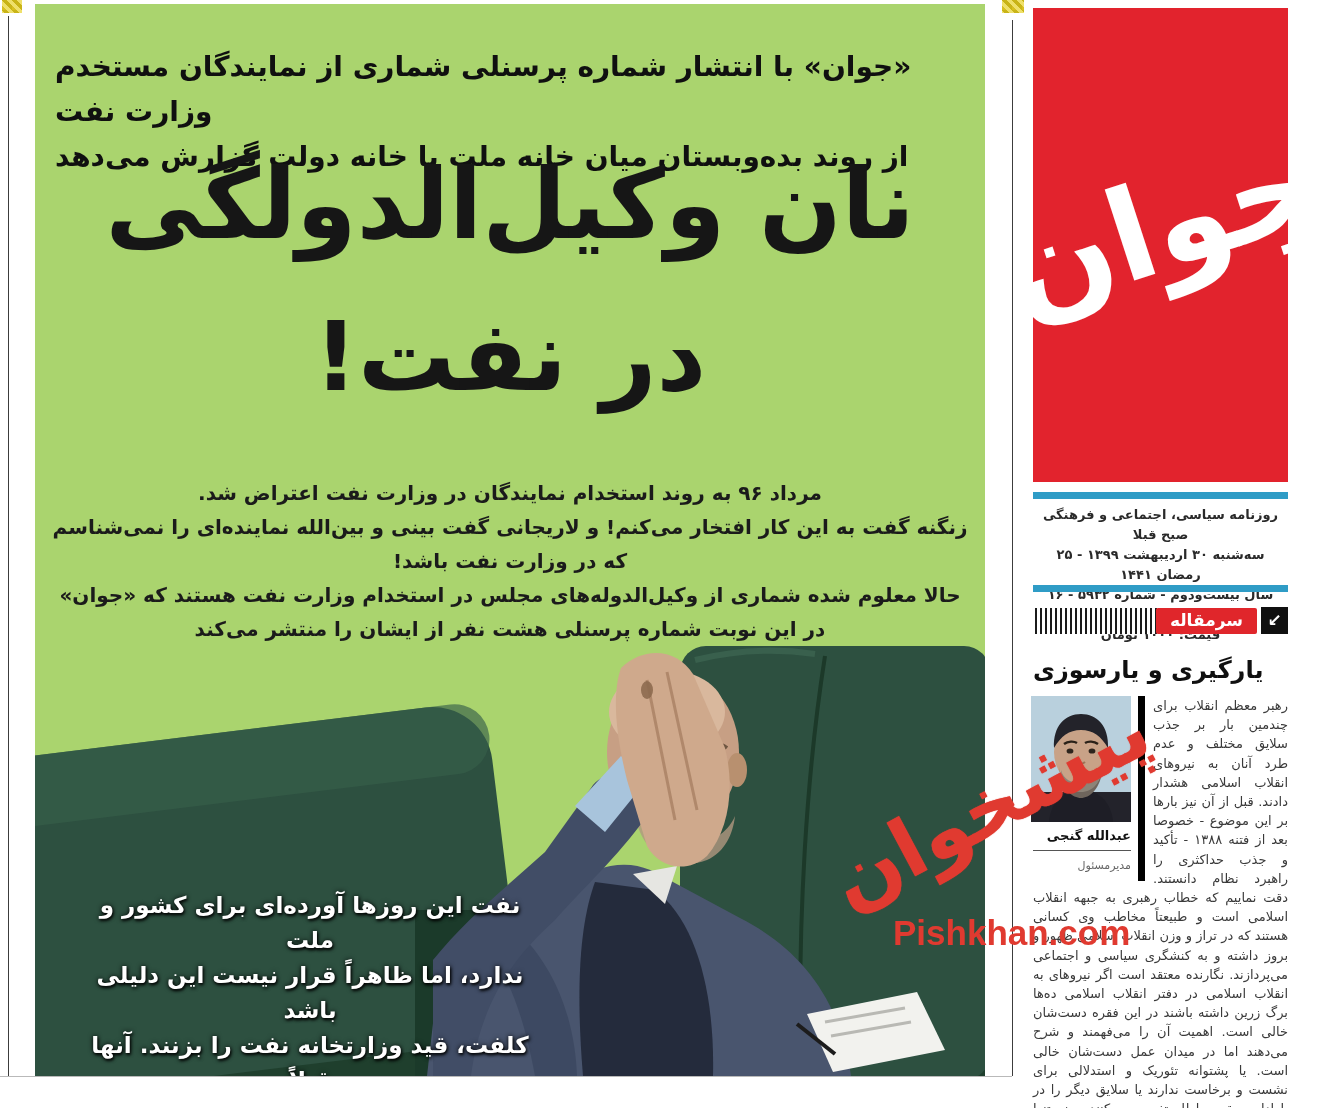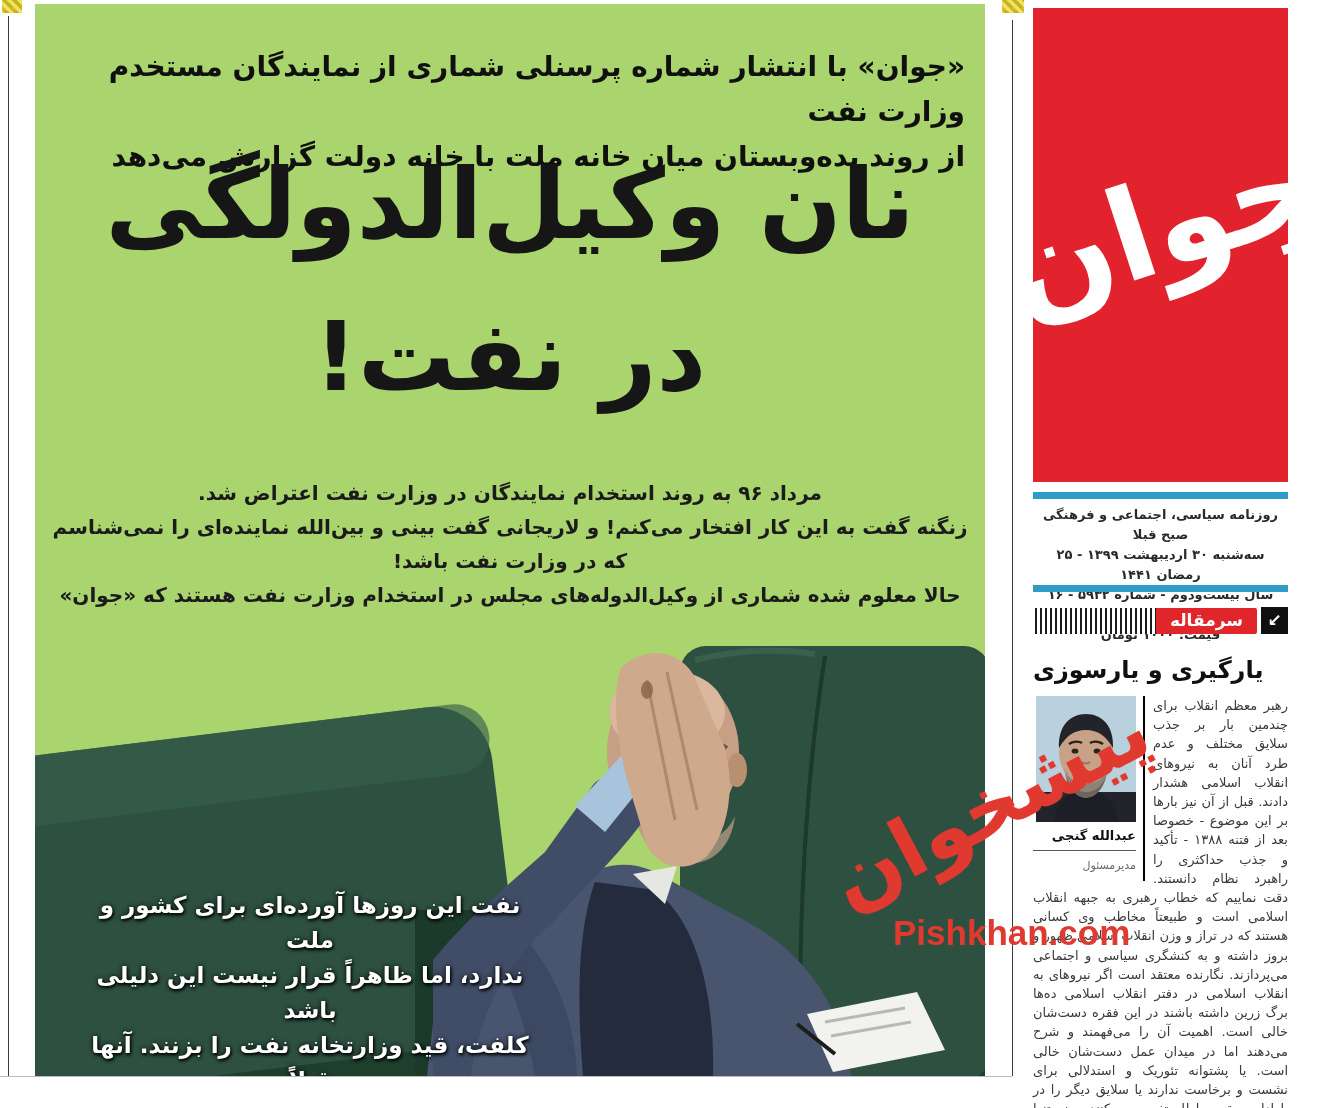--- a/index.html
+++ b/index.html
@@ -15,21 +15,21 @@
   .rm1 { left:2px; top:0; }
   .rm2 { left:1002px; top:0; width:22px; }
   .vrule { position:absolute; width:1px; background:#3c3c3c; }
   .vr-left { left:8px; top:16px; height:1060px; }
   .vr-mid  { left:1012px; top:20px; height:1056px; }
   .hrule-bottom { position:absolute; left:0; top:1076px; width:1012px; height:1px; background:#b9b9b9; }
 
   
   .green-panel { position:absolute; left:35px; top:4px; width:950px; height:1072px;
                  background:#aad46e; overflow:hidden; direction:rtl; }
-  .kicker { position:absolute; top:40px; left:20px; right:20px; text-align:right;
+  .kicker { position:absolute; top:40px; left:20px; right:20px; text-align:left;
             font-size:28px; line-height:45px; font-weight:bold; color:#101010; }
   .headline { position:absolute; left:0; right:0; text-align:center; color:#161616;
               font-weight:bold; font-size:97px; line-height:1.1; letter-spacing:-2px; }
   .hl1 { top:148px; }
   .hl2 { top:300px; }
   .subhead { position:absolute; top:472px; left:8px; right:8px; text-align:center;
              font-size:20px; line-height:34px; font-weight:bold; color:#1b1b1b; }
   .photo-wrap { position:absolute; left:0; top:616px; width:950px; height:456px; }
   .main-caption { position:absolute; left:55px; top:884px; width:440px; text-align:center;
                   font-size:23px; line-height:35px; font-weight:bold; color:#ffffff;
@@ -52,21 +52,21 @@
   .badge { position:absolute; right:31px; top:1px; width:101px; height:26px; background:#e0262b;
            border-radius:2px; color:#fff; font-size:17px; font-weight:bold; text-align:center;
            line-height:25px; direction:rtl; }
   .corner-icon { position:absolute; right:0; top:0; width:27px; height:27px; background:#101010;
                  color:#fff; font-size:17px; font-weight:bold; text-align:center; line-height:27px; }
   .ed-title { position:absolute; top:648px; left:0; width:255px; text-align:left;
               font-size:24px; font-weight:bold; color:#101010; }
   .ed-body { position:absolute; top:688px; left:0; width:255px; font-size:13px; line-height:19.2px;
              color:#3a3a3a; text-align:justify; }
   .photo-card { float:left; width:112px; margin-right:8px; margin-bottom:4px;
-                border-right:2px solid #000000; padding-right:7px; direction:rtl; }
+                border-right:7px solid #000000; padding-right:7px; direction:rtl; }
   .ganji-photo { display:block; width:100px; height:126px; }
   .ganji-name { font-size:13px; font-weight:bold; color:#111; padding:4px 0 5px; }
   .ganji-sep { border:none; border-top:1px solid #555; margin:0 0 5px; }
   .ganji-role { font-size:11px; color:#666; padding-bottom:6px; }
 
   
   .watermark { position:absolute; left:818px; top:768px; width:310px; text-align:center;
                font-size:80px; font-weight:bold; color:#e03a30; transform:rotate(-28deg);
                z-index:50; text-shadow:0 0 1px #e03a30; pointer-events:none; }
   .wm-url { position:absolute; left:893px; top:913px; font-size:35px; font-weight:bold;
@@ -87,20 +87,21 @@
     <div class="kicker">
       <div>«جوان» با انتشار شماره پرسنلی شماری از نمایندگان مستخدم وزارت نفت</div>
       <div>از روند بده‌وبستان میان خانه ملت با خانه دولت گزارش می‌دهد</div>
     </div>
     <div class="headline hl1">نان وکیل‌الدولگی</div>
     <div class="headline hl2">در نفت!</div>
     <div class="subhead">
       <div>مرداد ۹۶ به روند استخدام نمایندگان در وزارت نفت اعتراض شد.</div>
       <div>زنگنه گفت به این کار افتخار می‌کنم! و لاریجانی گفت بینی و بین‌الله نماینده‌ای را نمی‌شناسم که در وزارت نفت باشد!</div>
       <div>حالا معلوم شده شماری از وکیل‌الدوله‌های مجلس در استخدام وزارت نفت هستند که «جوان»</div>
+      <div>در این نوبت شماره پرسنلی هشت نفر از ایشان را منتشر می‌کند</div>
     </div>
 
     <div class="photo-wrap">
       <svg width="950" height="456" viewBox="0 0 950 456">
 
         <rect x="-5" y="318" width="960" height="140" fill="#1f3f2d"></rect>
 
         <g transform="rotate(-7 200 260)">
           <rect x="-50" y="112" width="520" height="340" rx="60" fill="#2d5040"></rect>
           <rect x="-50" y="112" width="520" height="70" rx="35" fill="#376049" opacity="0.65"></rect>

